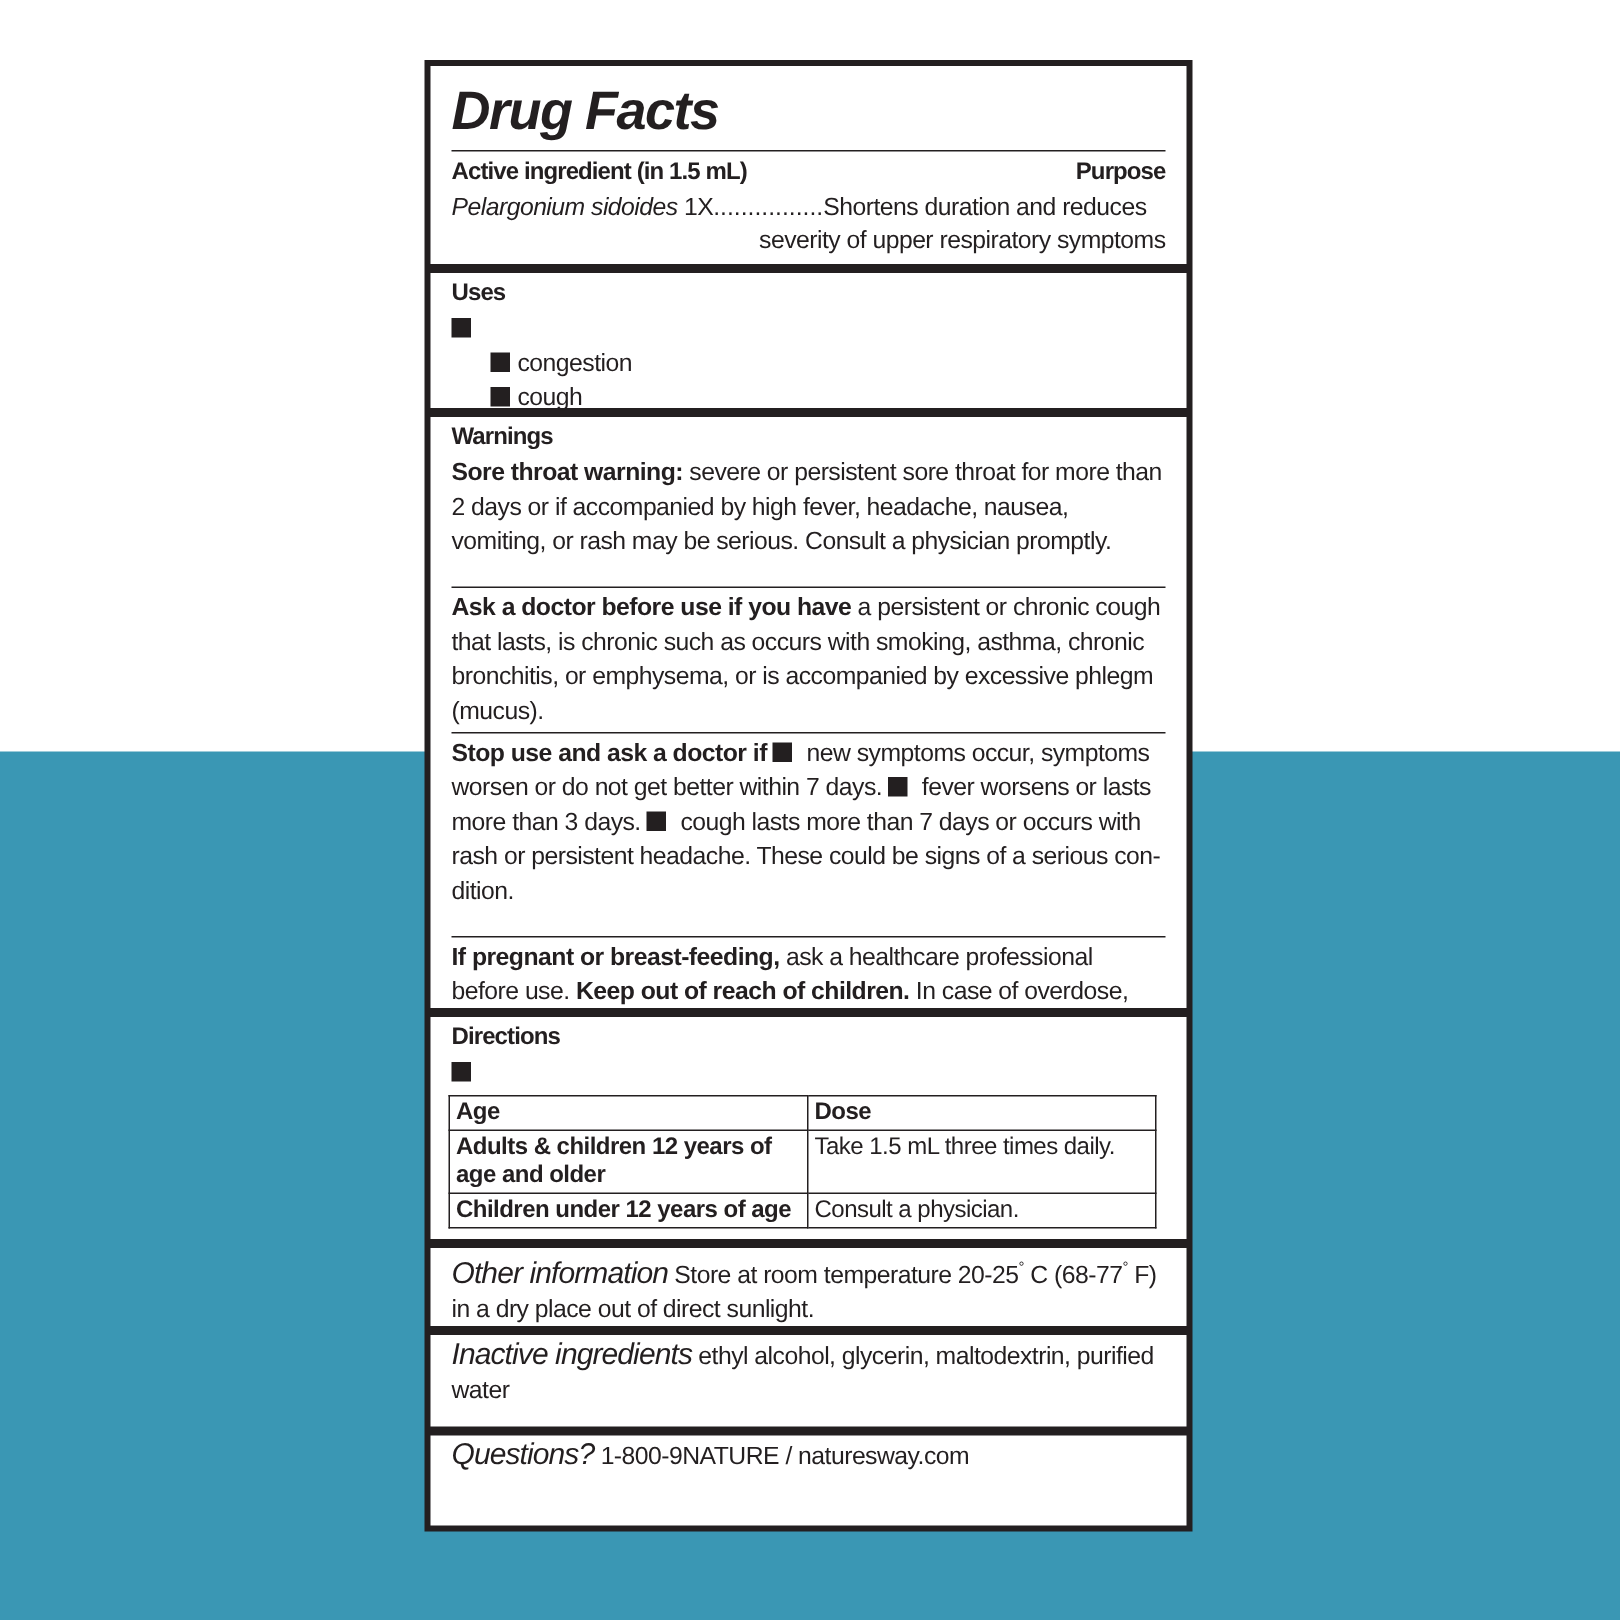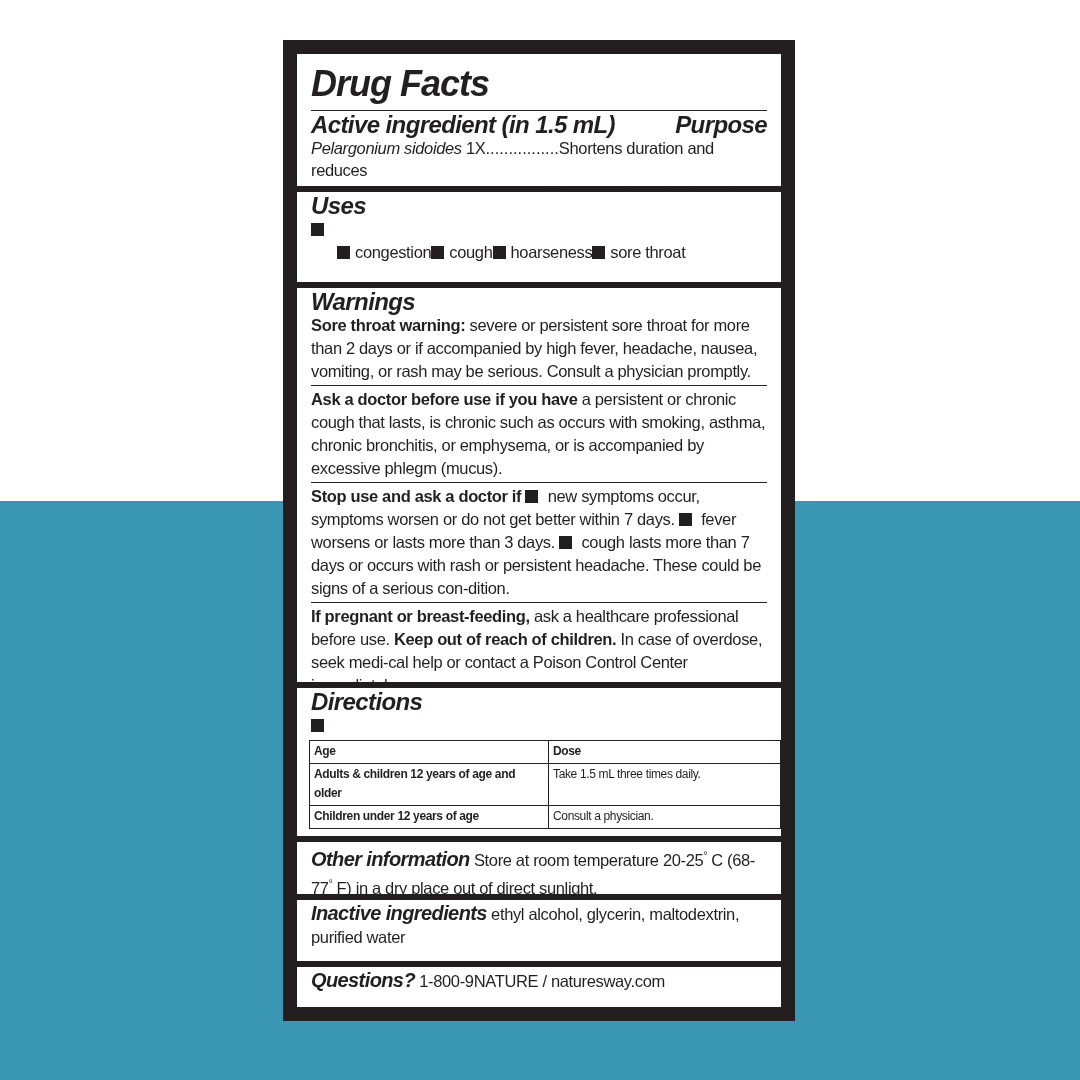--- a/index.html
+++ b/index.html
@@ -10,59 +10,59 @@
     color: #231f20;
   }
   .teal-band {
     position: absolute; left: 0; top: 501px; width: 1080px; height: 579px;
     background: #3a97b4;
   }
   .panel {
     position: absolute; left: 283px; top: 40px; width: 512px; height: 981px;
     box-sizing: border-box;
     background: #231f20;
-    padding: 14px;
+    padding: 4px;
     display: flex; flex-direction: column; gap: 6px;
   }
   .sec {
     background: #ffffff;
     padding: 2px 14px 3px 14px;
     box-sizing: border-box;
     font-size: 16.5px;
     line-height: 23px;
     letter-spacing: -0.35px;
   }
   .title {
     font-size: 36px; font-weight: bold; font-style: italic;
     letter-spacing: -1px; line-height: 44px; margin-top: 6px;
     padding-bottom: 4px;
     border-bottom: 1.5px solid #231f20;
   }
   .h {
-    font-weight: bold; font-style: italic; font-size: 24px;
+    font-weight: bold; font-size: 16px;
     letter-spacing: -0.6px; line-height: 24px;
   }
   .h-inline {
-    font-weight: bold; font-style: italic; font-size: 20px; letter-spacing: -0.6px;
+    font-weight: normal; font-style: italic; font-size: 20px; letter-spacing: -0.6px;
   }
   .row-between { display: flex; justify-content: space-between; align-items: baseline; }
   .it { font-style: italic; }
   b { font-weight: bold; }
   .sq {
     display: inline-block; width: 13px; height: 13px; background: #231f20;
     vertical-align: -1px; margin-right: 5px;
   }
-  .uses-list { display: flex; justify-content: flex-start; padding-left: 26px; padding-right: 10px; }
+  .uses-list { display: flex; justify-content: flex-start; padding-left: 26px; padding-right: 10px; flex-direction: column; }
   .uses-list span.item { white-space: nowrap; }
-  .subsec { border-top: 1.5px solid #231f20; margin-top: 2px; padding-top: 2px; }
+  .subsec { border-top: 1.5px solid #231f20; margin-top: 18px; padding-top: 2px; }
   .purpose-line { text-align: right; }
   .dots { letter-spacing: 0px; }
   table.dose {
     border-collapse: collapse; width: 472px; margin: 3px 0 6px -2px;
-    font-size: 12px; line-height: 19px;
+    font-size: 16px; line-height: 19px;
   }
   table.dose td {
     border: 1.5px solid #231f20; padding: 1px 4px 2px 4px; vertical-align: top;
   }
   table.dose td.c1 { width: 230px; font-weight: bold; }
   table.dose tr.hdr td { font-weight: bold; }
   .deg { font-size: 10px; vertical-align: 7px; }
 </style>
 </head>
 <body>

